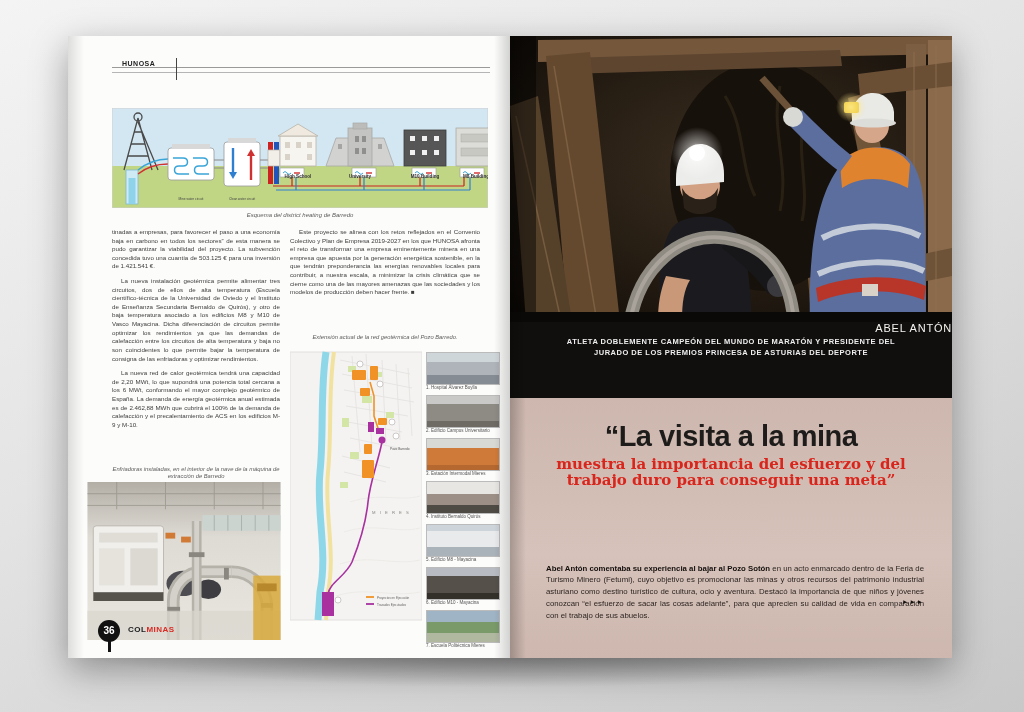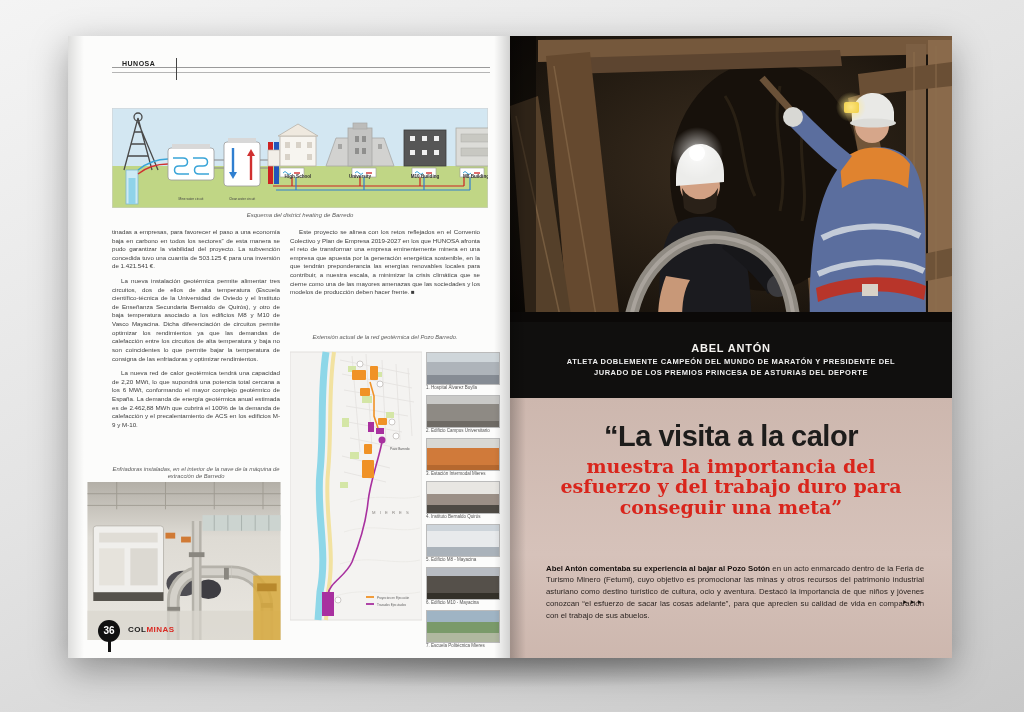--- a/index.html
+++ b/index.html
@@ -53,28 +53,28 @@
   .pageno{position:absolute;left:30px;top:4px;width:22px;height:22px;border-radius:50%;
     background:#111;color:#fff;font-size:10px;font-weight:bold;text-align:center;line-height:22px;}
   .pageno-stem{position:absolute;left:40px;top:25px;width:3px;height:11px;background:#111;}
   .brand{position:absolute;left:60px;top:9px;font-size:8px;font-weight:bold;letter-spacing:.5px;}
   .brand .b1{color:#1a1a1a;} .brand .b2{color:#d92a22;}
 
   
   .mine-photo{position:absolute;left:0;top:0;width:442px;height:286px;}
   .band{position:absolute;left:0;top:286px;width:442px;height:76px;background:#100f0e;
     color:#f5f3f0;text-align:center;border-bottom:2px solid #e6ded7;}
-  .band .nm{margin-top:20px;font-size:11px;font-weight:bold;letter-spacing:.8px;}
+  .band .nm{font-size:11px;font-weight:normal;letter-spacing:.8px;text-align:right;}
   .band .ttl{margin:3px auto 16px;width:332px;font-size:7.5px;font-weight:bold;letter-spacing:.5px;line-height:1.45;color:#eee;}
   .beige{position:absolute;left:0;top:362px;width:442px;height:260px;
     background:linear-gradient(180deg,#cdb7ae 0%,#d6c2ba 60%,#cdb7ae 100%);}
   .quote{position:absolute;top:22px;left:0;width:442px;text-align:center;}
   .q-black{font-size:29px;font-weight:bold;color:#1d1c1b;letter-spacing:-.5px;}
   .q-red{margin:3px auto 0;width:352px;font-family:"DejaVu Serif",serif;font-weight:bold;
-    font-size:19px;line-height:1.07;color:#d9251c;}
+    font-size:15px;line-height:1.07;color:#d9251c;}
   .rp-body{position:absolute;left:36px;top:157px;width:378px;font-size:7.8px;line-height:1.5;
     text-align:justify;color:#2c2522;}
   .rp-body b{color:#15100e;}
   .cont-arrows{position:absolute;left:392px;top:200px;font-size:6.5px;letter-spacing:1px;color:#15100e;}
   svg text{font-family:"Liberation Sans",sans-serif;}
 </style>
 </head>
 <body>
 
 <div class="stage">
@@ -419,21 +419,21 @@
         <rect x="0" y="276" width="442" height="10" fill="#0b0908"></rect>
       </svg>
 
       <div class="band">
         <div class="nm">ABEL ANTÓN</div>
         <div class="ttl">ATLETA DOBLEMENTE CAMPEÓN DEL MUNDO DE MARATÓN Y PRESIDENTE DEL JURADO DE LOS PREMIOS PRINCESA DE ASTURIAS DEL DEPORTE</div>
       </div>
 
       <div class="beige">
         <div class="quote">
-          <div class="q-black">“La visita a la calor</div>
+          <div class="q-black">“La visita a la mina</div>
           <div class="q-red">muestra la importancia del esfuerzo y del trabajo duro para conseguir una meta”</div>
         </div>
         <p class="rp-body"><b>Abel Antón comentaba su experiencia al bajar al Pozo Sotón</b><span> en un acto enmarcado dentro de la Feria de Turismo Minero (Fetumi), cuyo objetivo es promocionar las minas y otros recursos del patrimonio industrial asturiano como destino turístico de cultura, ocio y aventura. Destacó la importancia de que niños y jóvenes conozcan “el esfuerzo de sacar las cosas adelante”, para que aprecien su calidad de vida en comparación con el trabajo de sus abuelos.</span></p>
         <div class="cont-arrows">►►►</div>
       </div>
     </div>
 
     <div class="spine"></div>
   </div>
 </div>

